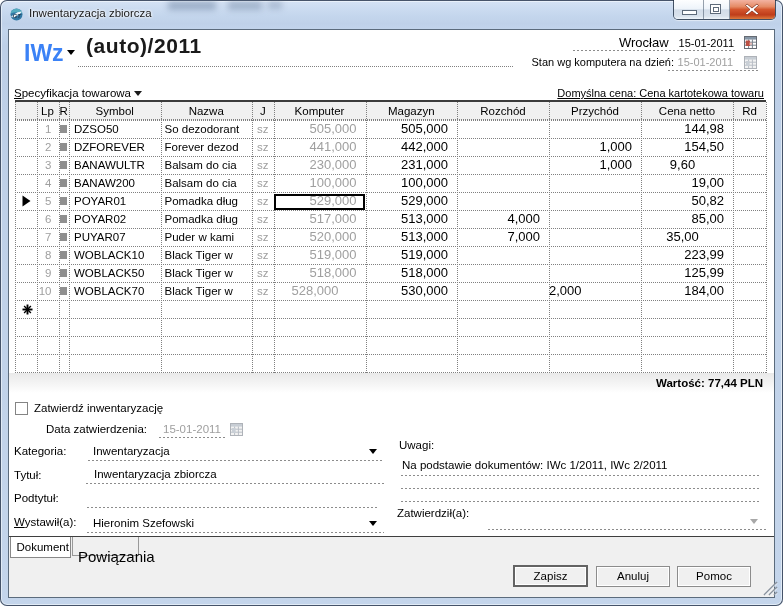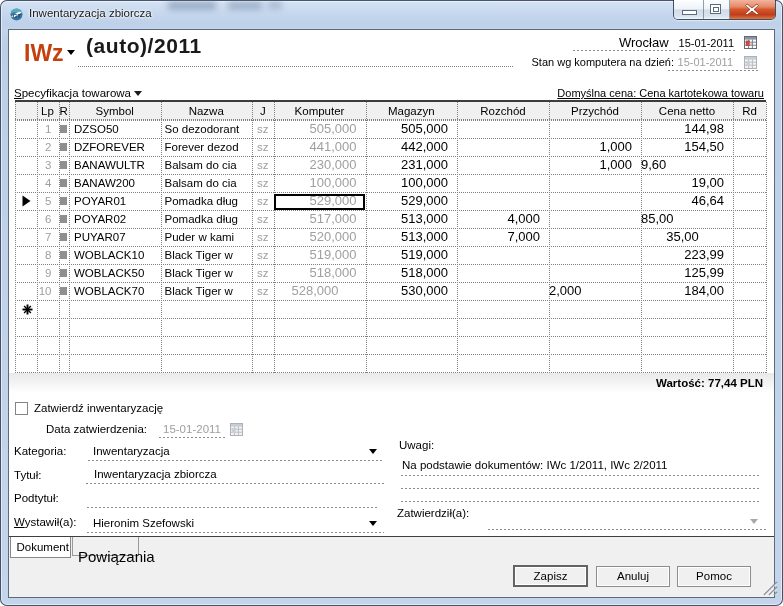--- a/index.html
+++ b/index.html
@@ -38,21 +38,21 @@
   <div class="abs" style="left:8px;top:10px;width:13px;height:3px;background:#fdfeff;border:1px solid #5d6a7a"></div>
   <div class="abs" style="left:36px;top:4px;width:9px;height:8px;border:1.5px solid #5d6a7a;background:#fdfeff"></div>
   <div class="abs" style="left:38.5px;top:6.5px;width:4px;height:3px;border:1.5px solid #5d6a7a;background:#fff"></div>
   <svg class="abs" style="left:71px;top:3px" width="14" height="13" viewBox="0 0 14 13">
       <path d="M2 1 L7 5 L12 1 L13.5 2.5 L9 6.5 L13.5 10.5 L12 12 L7 8 L2 12 L0.5 10.5 L5 6.5 L0.5 2.5 Z" fill="#fff" stroke="#7a2714" stroke-width="0.7"></path>
     </svg>
 </div>
 
 <div class="abs" style="left:8px;top:29px;width:767px;height:569px;background:#fff;border:1px solid #5b6b7c;box-sizing:border-box"></div>
 
-<div class="abs" style="left:24px;top:40px;font-size:23px;font-weight:bold;color:#c2410c">IWz</div>
+<div class="abs" style="left:24px;top:40px;font-size:23px;font-weight:bold;color:#3b82f6">IWz</div>
 <div class="tri" style="left:66.5px;top:50px"></div>
 <div class="abs" style="left:86px;top:33.5px;font-size:21px;font-weight:bold;letter-spacing:0.55px;color:#1a1a1a">(auto)/2011</div>
 <div class="hdot" style="left:78px;top:66px;width:436px"></div>
 
 <div class="abs" style="left:619px;top:35px;font-size:13px;color:#000;white-space:nowrap">Wrocław</div>
 <div class="abs" style="right:49px;top:36.5px;font-size:11px;color:#000;white-space:nowrap">15-01-2011</div>
 <svg class="abs" style="left:744px;top:36px" width="13" height="13" viewBox="0 0 13 13">
 <rect x="0.5" y="0.5" width="12" height="12" fill="#fff" stroke="#666b73"></rect>
 <rect x="1" y="1" width="11" height="2.6" fill="#8696a6"></rect>
 <g stroke="#79828c" stroke-width="1">
@@ -158,46 +158,46 @@
 <div class="abs t13" style="left:549px;top:138px;width:83px;height:18px;line-height:18px;text-align:right">1,000</div>
 <div class="abs t13" style="left:641px;top:138px;width:83px;height:18px;line-height:18px;text-align:right">154,50</div>
 <div class="abs t12 gray" style="left:36.5px;top:156px;width:15px;height:18px;line-height:18px;text-align:right">3</div>
 <div class="abs" style="left:60px;top:161px;width:7px;height:8px;background:#8f8f8f"></div>
 <div class="abs t12" style="left:74px;top:156px;width:86px;height:18px;line-height:18px;overflow:hidden">BANAWULTR</div>
 <div class="abs t12" style="left:164.5px;top:156px;width:87px;height:18px;line-height:18px;overflow:hidden">Balsam do cia</div>
 <div class="abs t12 gray ctr" style="left:252px;top:156px;width:21.5px;height:18px;line-height:18px">sz</div>
 <div class="abs t13 gray" style="left:273.5px;top:156px;width:83px;height:18px;line-height:18px;text-align:right">230,000</div>
 <div class="abs t13" style="left:365.5px;top:156px;width:82.5px;height:18px;line-height:18px;text-align:right">231,000</div>
 <div class="abs t13" style="left:549px;top:156px;width:83px;height:18px;line-height:18px;text-align:right">1,000</div>
-<div class="abs t13" style="left:641px;top:156px;width:83px;height:18px;line-height:18px;text-align:left">9,60</div>
+<div class="abs t13" style="left:641px;top:156px;width:83px;height:18px;line-height:18px;text-align:center">9,60</div>
 <div class="abs t12 gray" style="left:36.5px;top:174px;width:15px;height:18px;line-height:18px;text-align:right">4</div>
 <div class="abs" style="left:60px;top:179px;width:7px;height:8px;background:#8f8f8f"></div>
 <div class="abs t12" style="left:74px;top:174px;width:86px;height:18px;line-height:18px;overflow:hidden">BANAW200</div>
 <div class="abs t12" style="left:164.5px;top:174px;width:87px;height:18px;line-height:18px;overflow:hidden">Balsam do cia</div>
 <div class="abs t12 gray ctr" style="left:252px;top:174px;width:21.5px;height:18px;line-height:18px">sz</div>
 <div class="abs t13 gray" style="left:273.5px;top:174px;width:83px;height:18px;line-height:18px;text-align:right">100,000</div>
 <div class="abs t13" style="left:365.5px;top:174px;width:82.5px;height:18px;line-height:18px;text-align:right">100,000</div>
 <div class="abs t13" style="left:641px;top:174px;width:83px;height:18px;line-height:18px;text-align:right">19,00</div>
 <div class="abs t12 gray" style="left:36.5px;top:192px;width:15px;height:18px;line-height:18px;text-align:right">5</div>
 <div class="abs" style="left:60px;top:197px;width:7px;height:8px;background:#8f8f8f"></div>
 <div class="abs t12" style="left:74px;top:192px;width:86px;height:18px;line-height:18px;overflow:hidden">POYAR01</div>
 <div class="abs t12" style="left:164.5px;top:192px;width:87px;height:18px;line-height:18px;overflow:hidden">Pomadka dług</div>
 <div class="abs t12 gray ctr" style="left:252px;top:192px;width:21.5px;height:18px;line-height:18px">sz</div>
 <div class="abs t13 gray" style="left:273.5px;top:192px;width:83px;height:18px;line-height:18px;text-align:right">529,000</div>
 <div class="abs t13" style="left:365.5px;top:192px;width:82.5px;height:18px;line-height:18px;text-align:right">529,000</div>
-<div class="abs t13" style="left:641px;top:192px;width:83px;height:18px;line-height:18px;text-align:right">46,64</div>
+<div class="abs t13" style="left:641px;top:192px;width:83px;height:18px;line-height:18px;text-align:right">50,82</div>
 <div class="abs t12 gray" style="left:36.5px;top:210px;width:15px;height:18px;line-height:18px;text-align:right">6</div>
 <div class="abs" style="left:60px;top:215px;width:7px;height:8px;background:#8f8f8f"></div>
 <div class="abs t12" style="left:74px;top:210px;width:86px;height:18px;line-height:18px;overflow:hidden">POYAR02</div>
 <div class="abs t12" style="left:164.5px;top:210px;width:87px;height:18px;line-height:18px;overflow:hidden">Pomadka dług</div>
 <div class="abs t12 gray ctr" style="left:252px;top:210px;width:21.5px;height:18px;line-height:18px">sz</div>
 <div class="abs t13 gray" style="left:273.5px;top:210px;width:83px;height:18px;line-height:18px;text-align:right">517,000</div>
 <div class="abs t13" style="left:365.5px;top:210px;width:82.5px;height:18px;line-height:18px;text-align:right">513,000</div>
 <div class="abs t13" style="left:457px;top:210px;width:83px;height:18px;line-height:18px;text-align:right">4,000</div>
-<div class="abs t13" style="left:641px;top:210px;width:83px;height:18px;line-height:18px;text-align:left">85,00</div>
+<div class="abs t13" style="left:641px;top:210px;width:83px;height:18px;line-height:18px;text-align:right">85,00</div>
 <div class="abs t12 gray" style="left:36.5px;top:228px;width:15px;height:18px;line-height:18px;text-align:right">7</div>
 <div class="abs" style="left:60px;top:233px;width:7px;height:8px;background:#8f8f8f"></div>
 <div class="abs t12" style="left:74px;top:228px;width:86px;height:18px;line-height:18px;overflow:hidden">PUYAR07</div>
 <div class="abs t12" style="left:164.5px;top:228px;width:87px;height:18px;line-height:18px;overflow:hidden">Puder w kami</div>
 <div class="abs t12 gray ctr" style="left:252px;top:228px;width:21.5px;height:18px;line-height:18px">sz</div>
 <div class="abs t13 gray" style="left:273.5px;top:228px;width:83px;height:18px;line-height:18px;text-align:right">520,000</div>
 <div class="abs t13" style="left:365.5px;top:228px;width:82.5px;height:18px;line-height:18px;text-align:right">513,000</div>
 <div class="abs t13" style="left:457px;top:228px;width:83px;height:18px;line-height:18px;text-align:right">7,000</div>
 <div class="abs t13" style="left:641px;top:228px;width:83px;height:18px;line-height:18px;text-align:center">35,00</div>
 <div class="abs t12 gray" style="left:36.5px;top:246px;width:15px;height:18px;line-height:18px;text-align:right">8</div>

